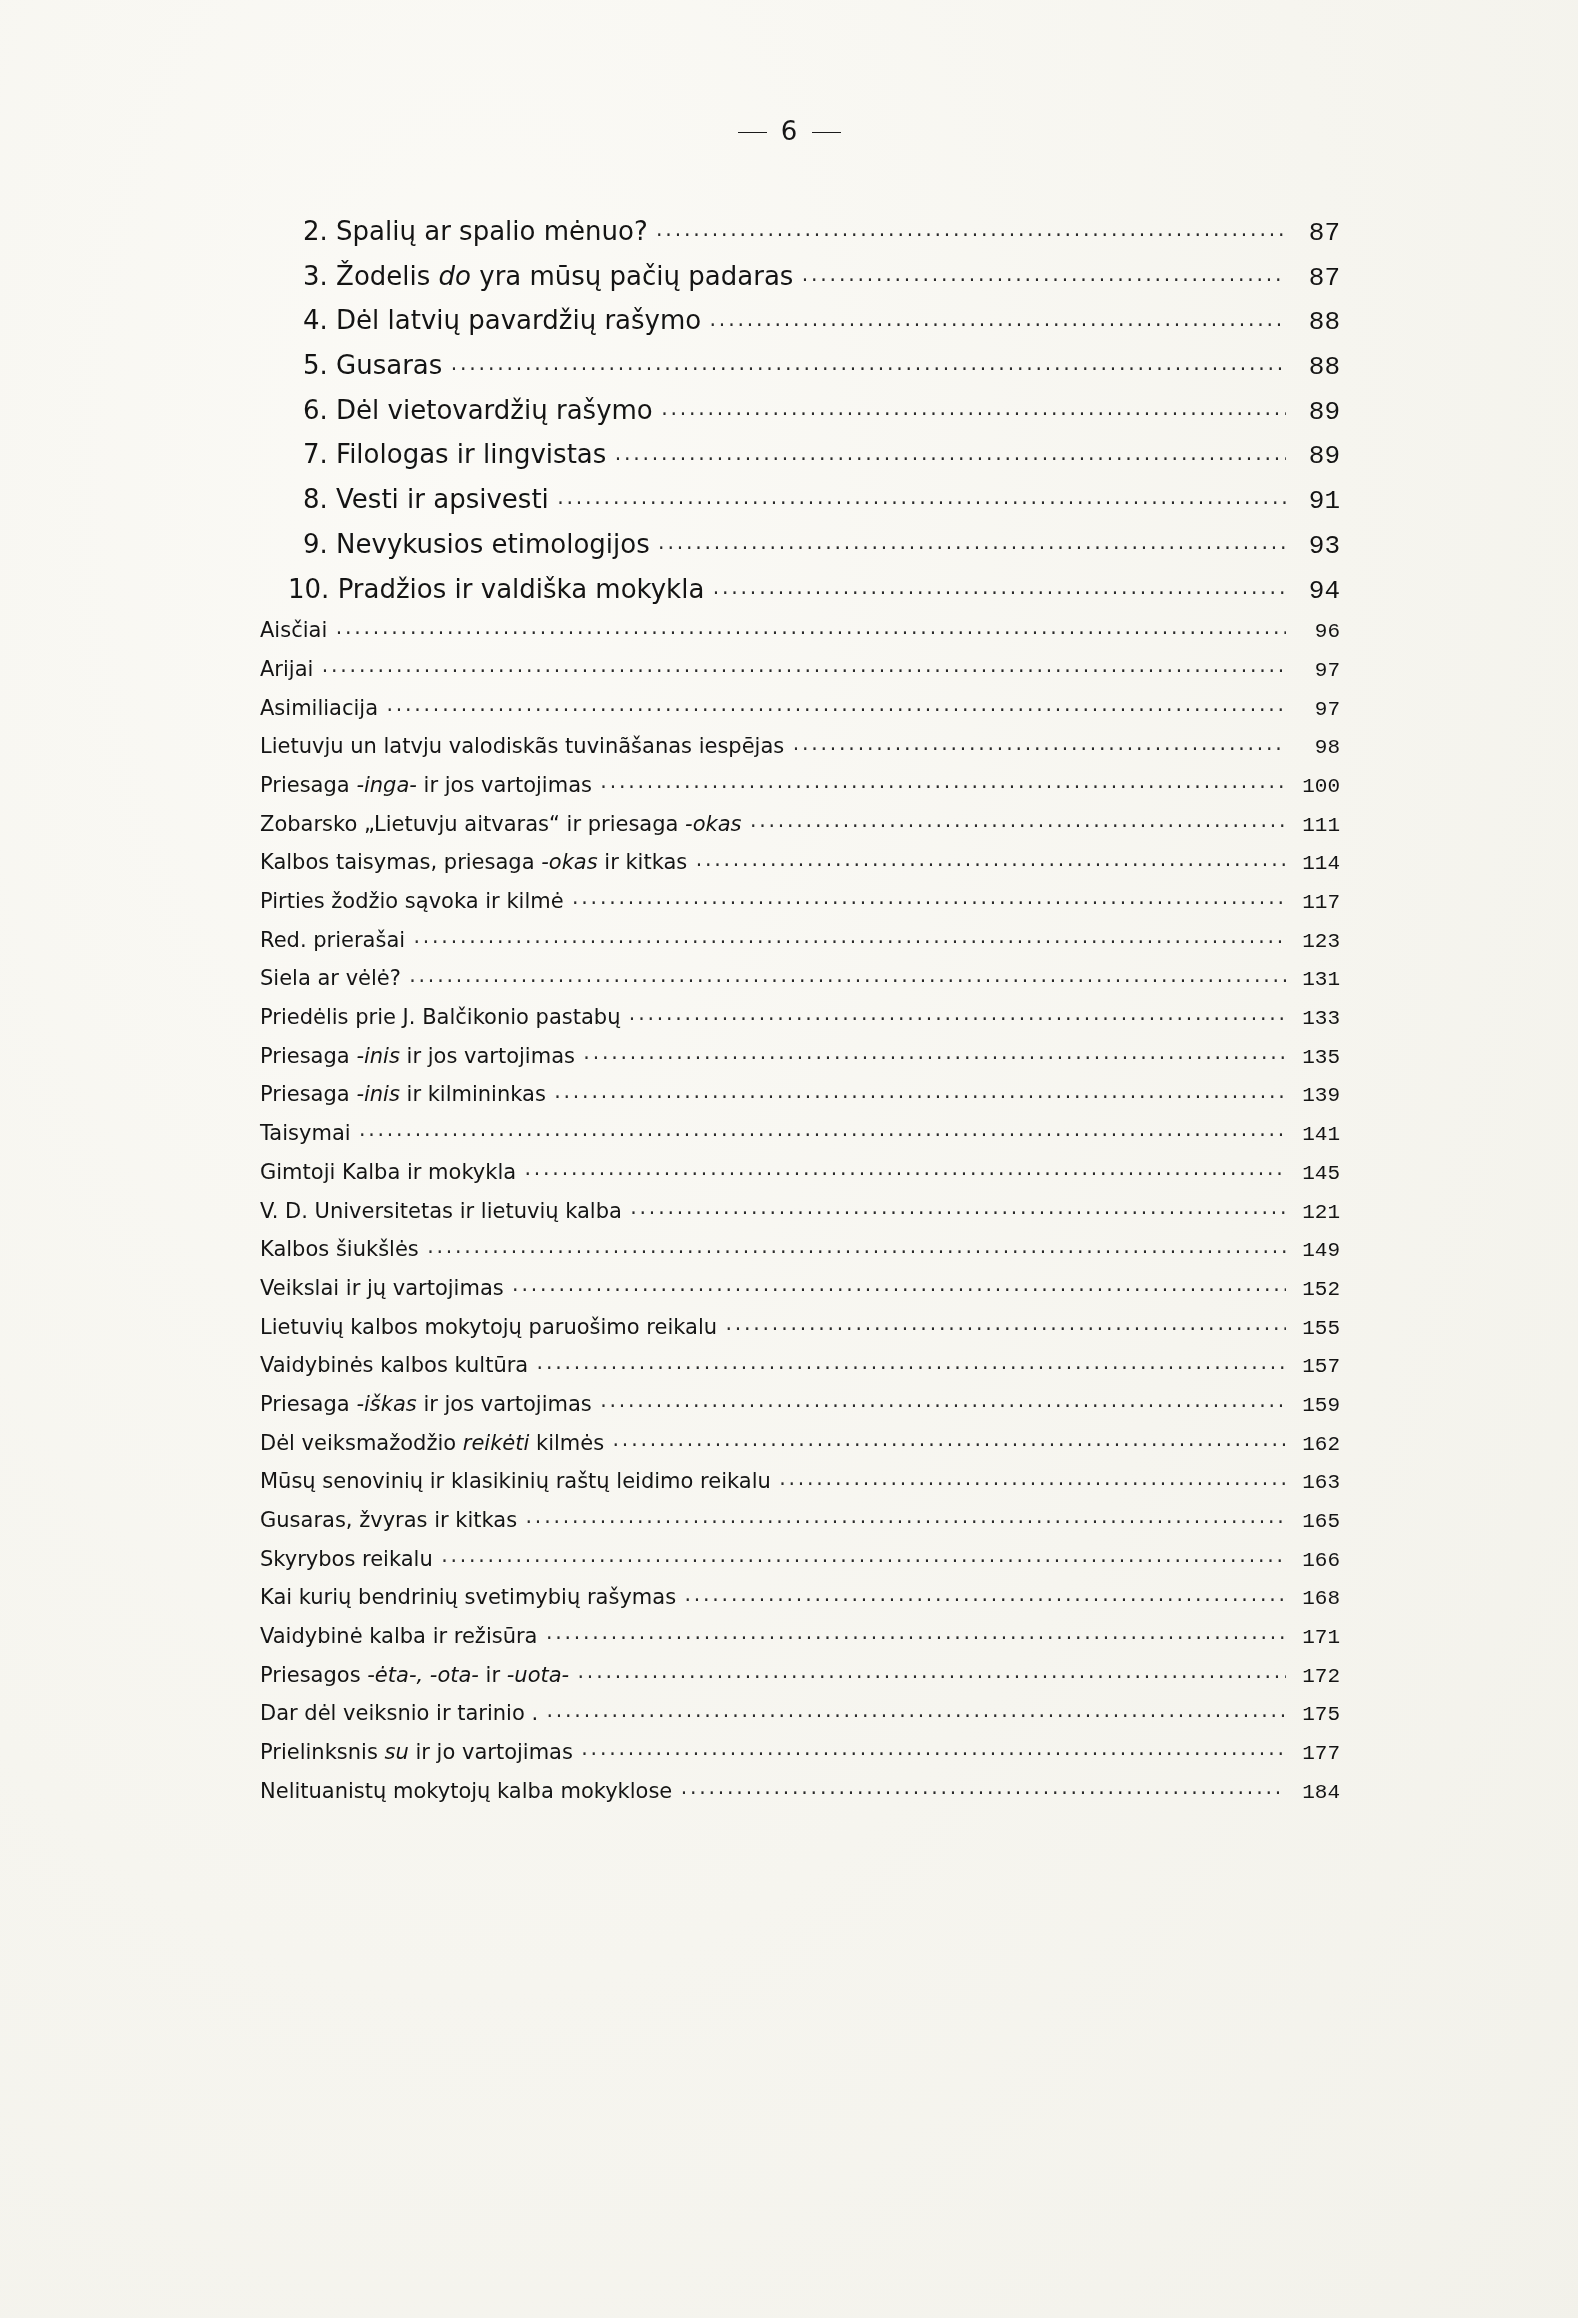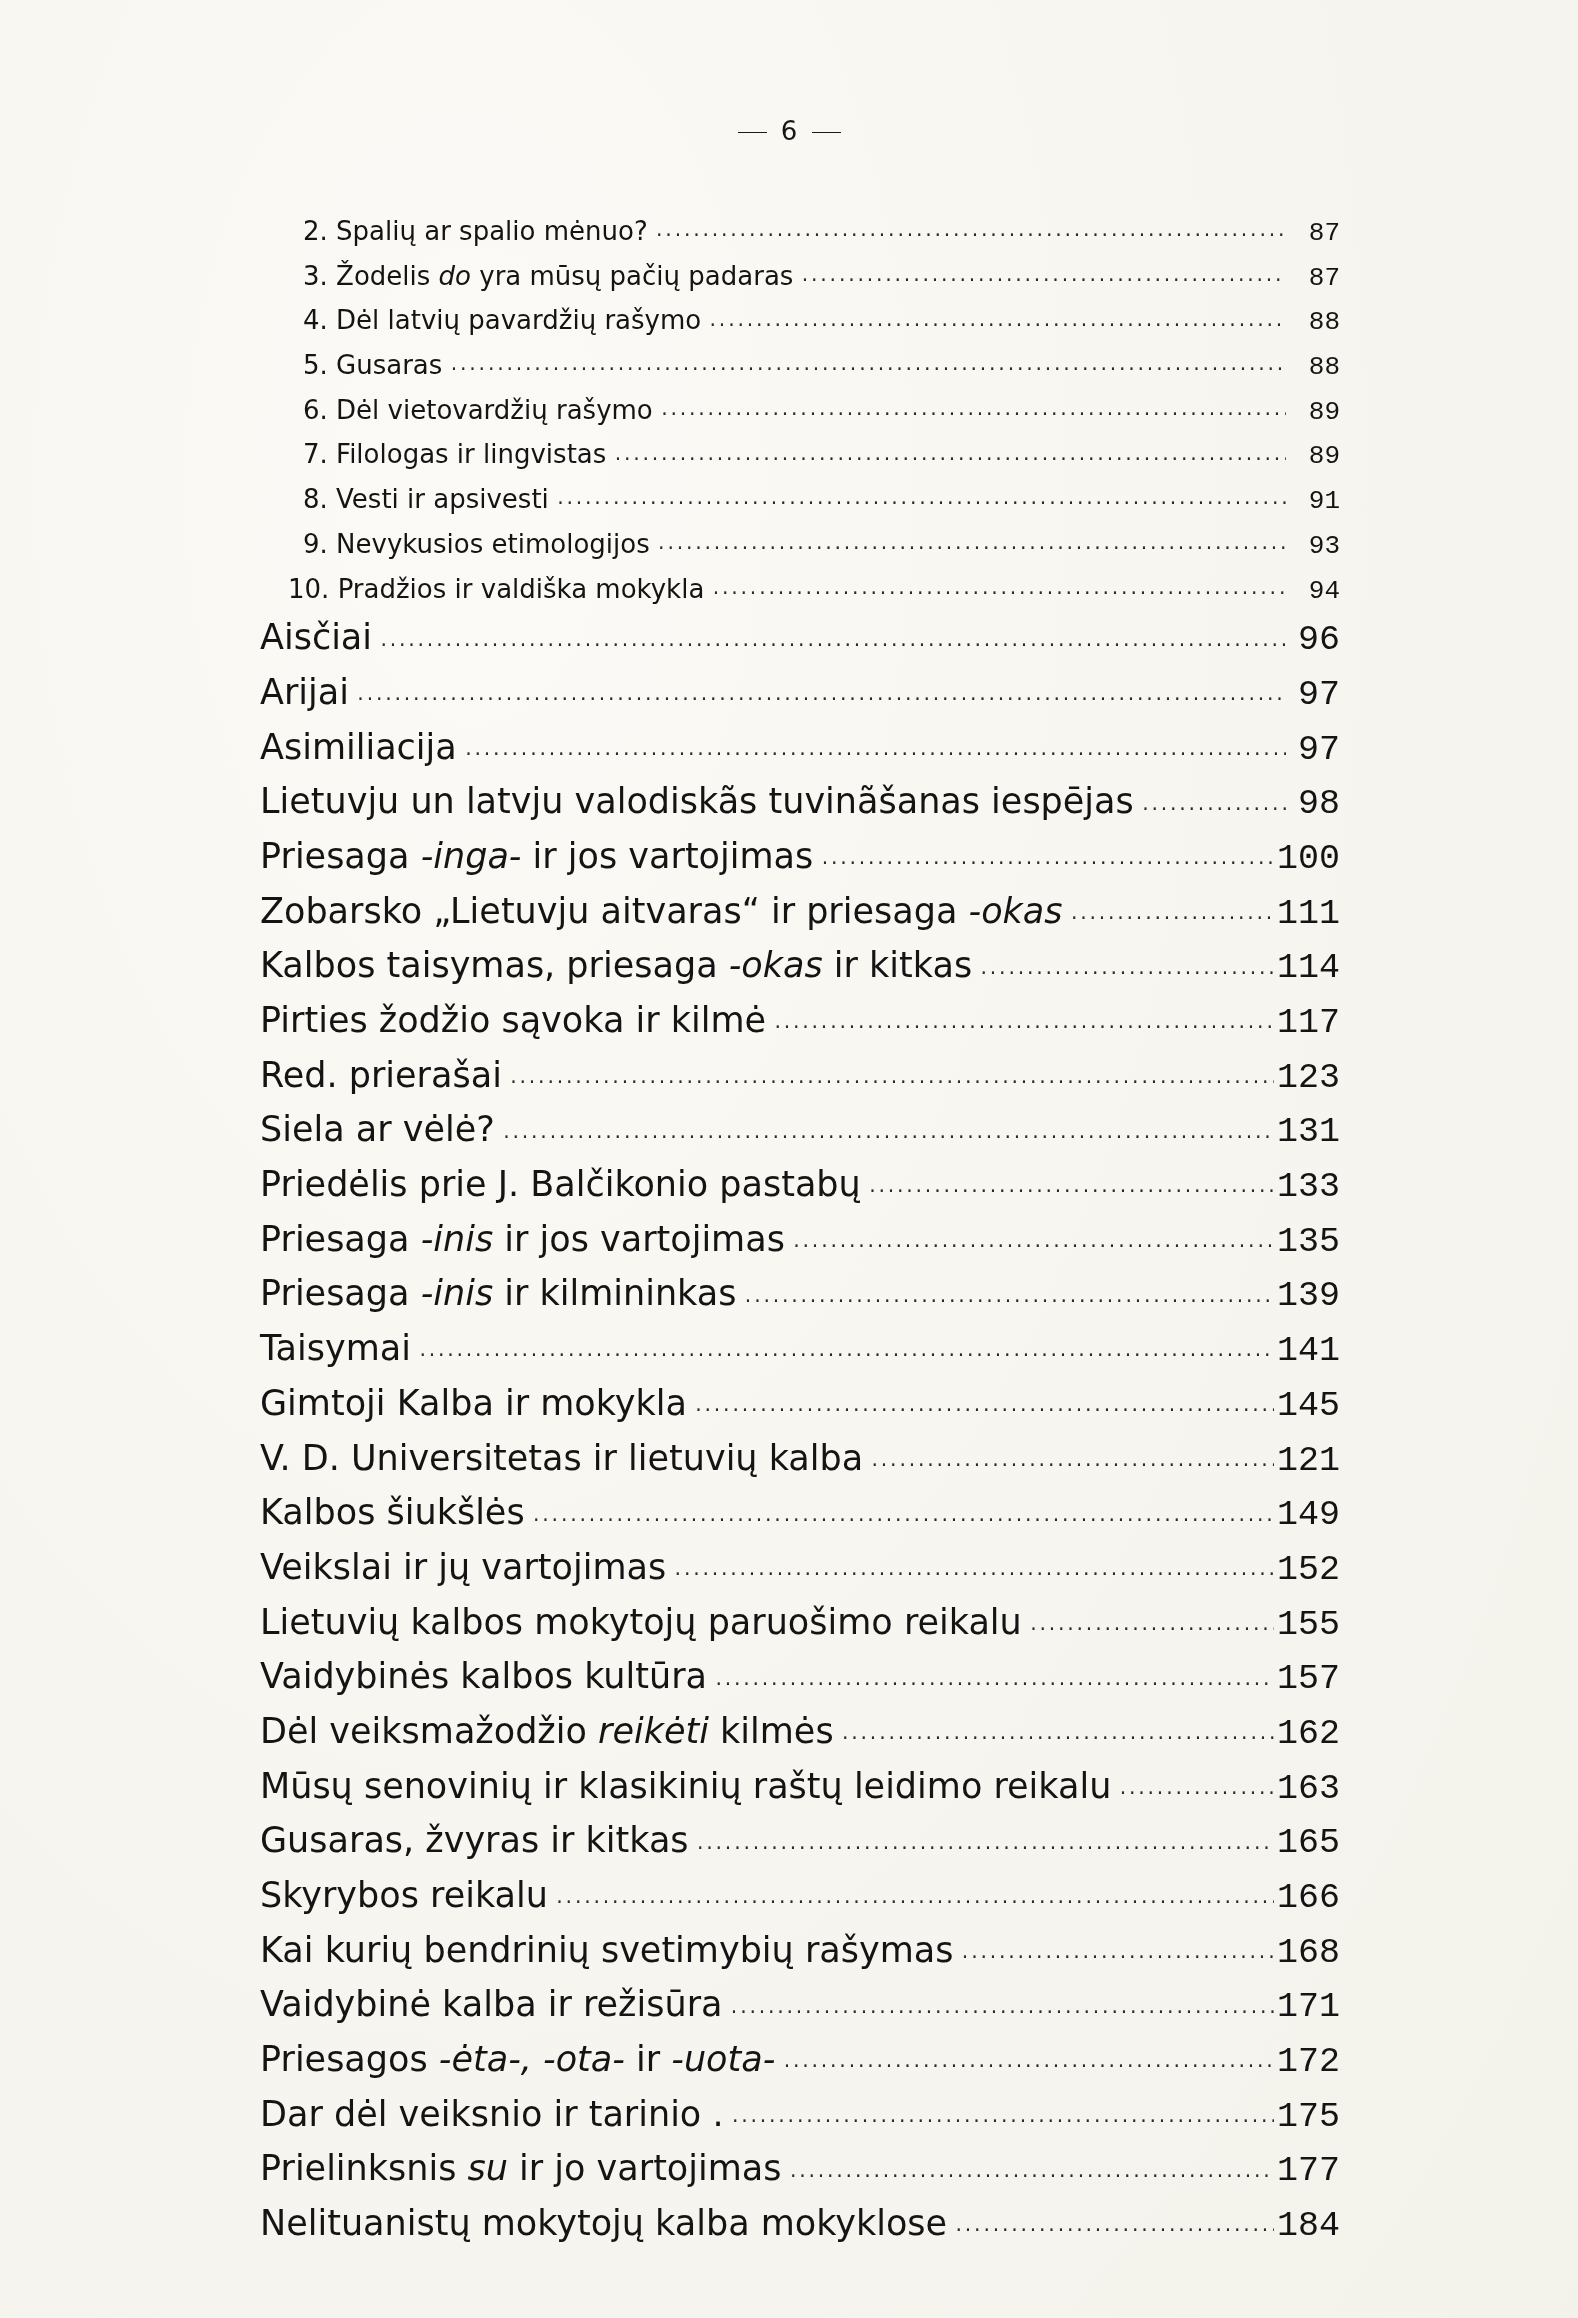--- a/index.html
+++ b/index.html
@@ -45,21 +45,21 @@
   }
   .toc {
     position: absolute;
     top: 218px;
     left: 260px;
     width: 1080px;
   }
   .entry {
     display: flex;
     align-items: baseline;
-    font-size: 35px;
+    font-size: 21px;
     line-height: 1.0;
     margin-bottom: 16.7px;
     white-space: nowrap;
   }
   .entry.sub {
     font-size: 26px;
   }
   .entry .num-col {
     display: inline-block;
     text-align: right;
@@ -254,20 +254,25 @@
         <span class="title"><span>Lietuvių kalbos mokytojų paruošimo reikalu</span></span>
         <span class="leader"></span>
         <span class="page-no">155</span>
       </div>
       <div class="entry level-main">
         <span class="title"><span>Vaidybinės kalbos kultūra</span></span>
         <span class="leader"></span>
         <span class="page-no">157</span>
       </div>
       <div class="entry level-main">
+        <span class="title"><span>Priesaga </span><span class="it">-iškas</span><span> ir jos vartojimas</span></span>
+        <span class="leader"></span>
+        <span class="page-no">159</span>
+      </div>
+      <div class="entry level-main">
         <span class="title"><span>Dėl veiksmažodžio </span><span class="it">reikėti</span><span> kilmės</span></span>
         <span class="leader"></span>
         <span class="page-no">162</span>
       </div>
       <div class="entry level-main">
         <span class="title"><span>Mūsų senovinių ir klasikinių raštų leidimo reikalu</span></span>
         <span class="leader"></span>
         <span class="page-no">163</span>
       </div>
       <div class="entry level-main">

